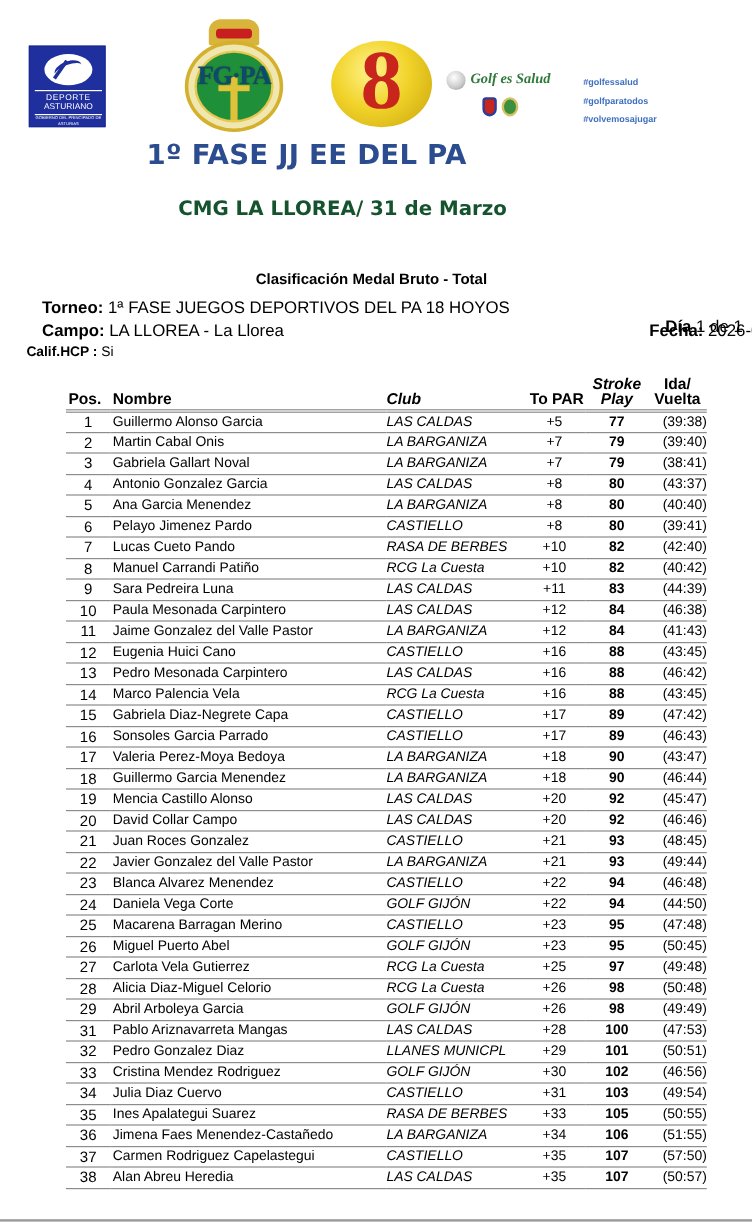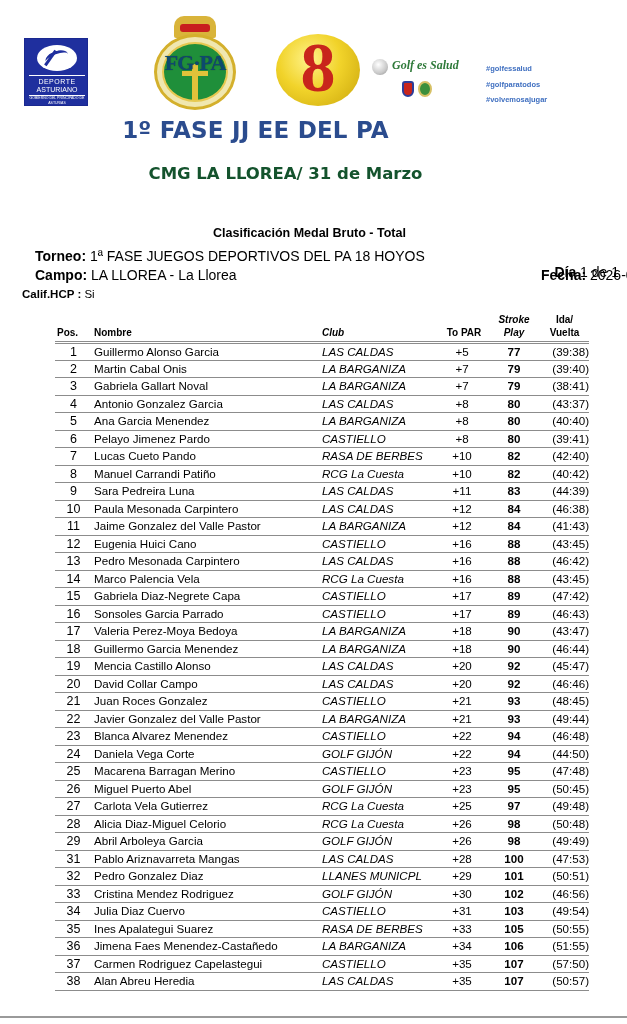--- a/index.html
+++ b/index.html
@@ -49,21 +49,21 @@
   .meta-line { position: absolute; font-size: 14px; white-space: nowrap; }
   .meta-line b { font-weight: bold; }
   .meta-torneo { left: 35px; top: 248px; }
   .meta-campo { left: 35px; top: 267px; }
   .meta-calif { left: 22px; top: 288px; font-size: 11.5px; }
   .meta-dia { right: 8px; top: 264px; }
   .meta-fecha { left: 541px; top: 267px; }
 
   
   .results { position: absolute; left: 55px; top: 308px; width: 534px; border-collapse: collapse; font-size: 11.6px; }
-  .results th { font-weight: bold; text-align: left; vertical-align: bottom; padding: 0 0 2px 0; line-height: 13px; font-size: 10px; }
+  .results th { font-weight: bold; text-align: left; vertical-align: bottom; padding: 0 0 2px 0; line-height: 13px; font-size: 13px; }
   .results thead tr { height: 34px; }
   .results thead th { border-bottom: 3px double #8c8c8c; }
   .results td { height: 17.5px; line-height: 16px; padding: 0; border-bottom: 1.5px solid #8c8c8c; white-space: nowrap; }
   .col-pos { width: 37px; text-align: center !important; }
   .col-name { width: 230px; }
   .col-club { width: 118px; font-style: italic; }
   .col-par { width: 48px; text-align: center !important; }
   .col-stroke { width: 52px; text-align: center !important; }
   .col-ida { width: 49px; text-align: right !important; }
   .results td.col-pos { text-align: center; font-size: 12.5px; }

